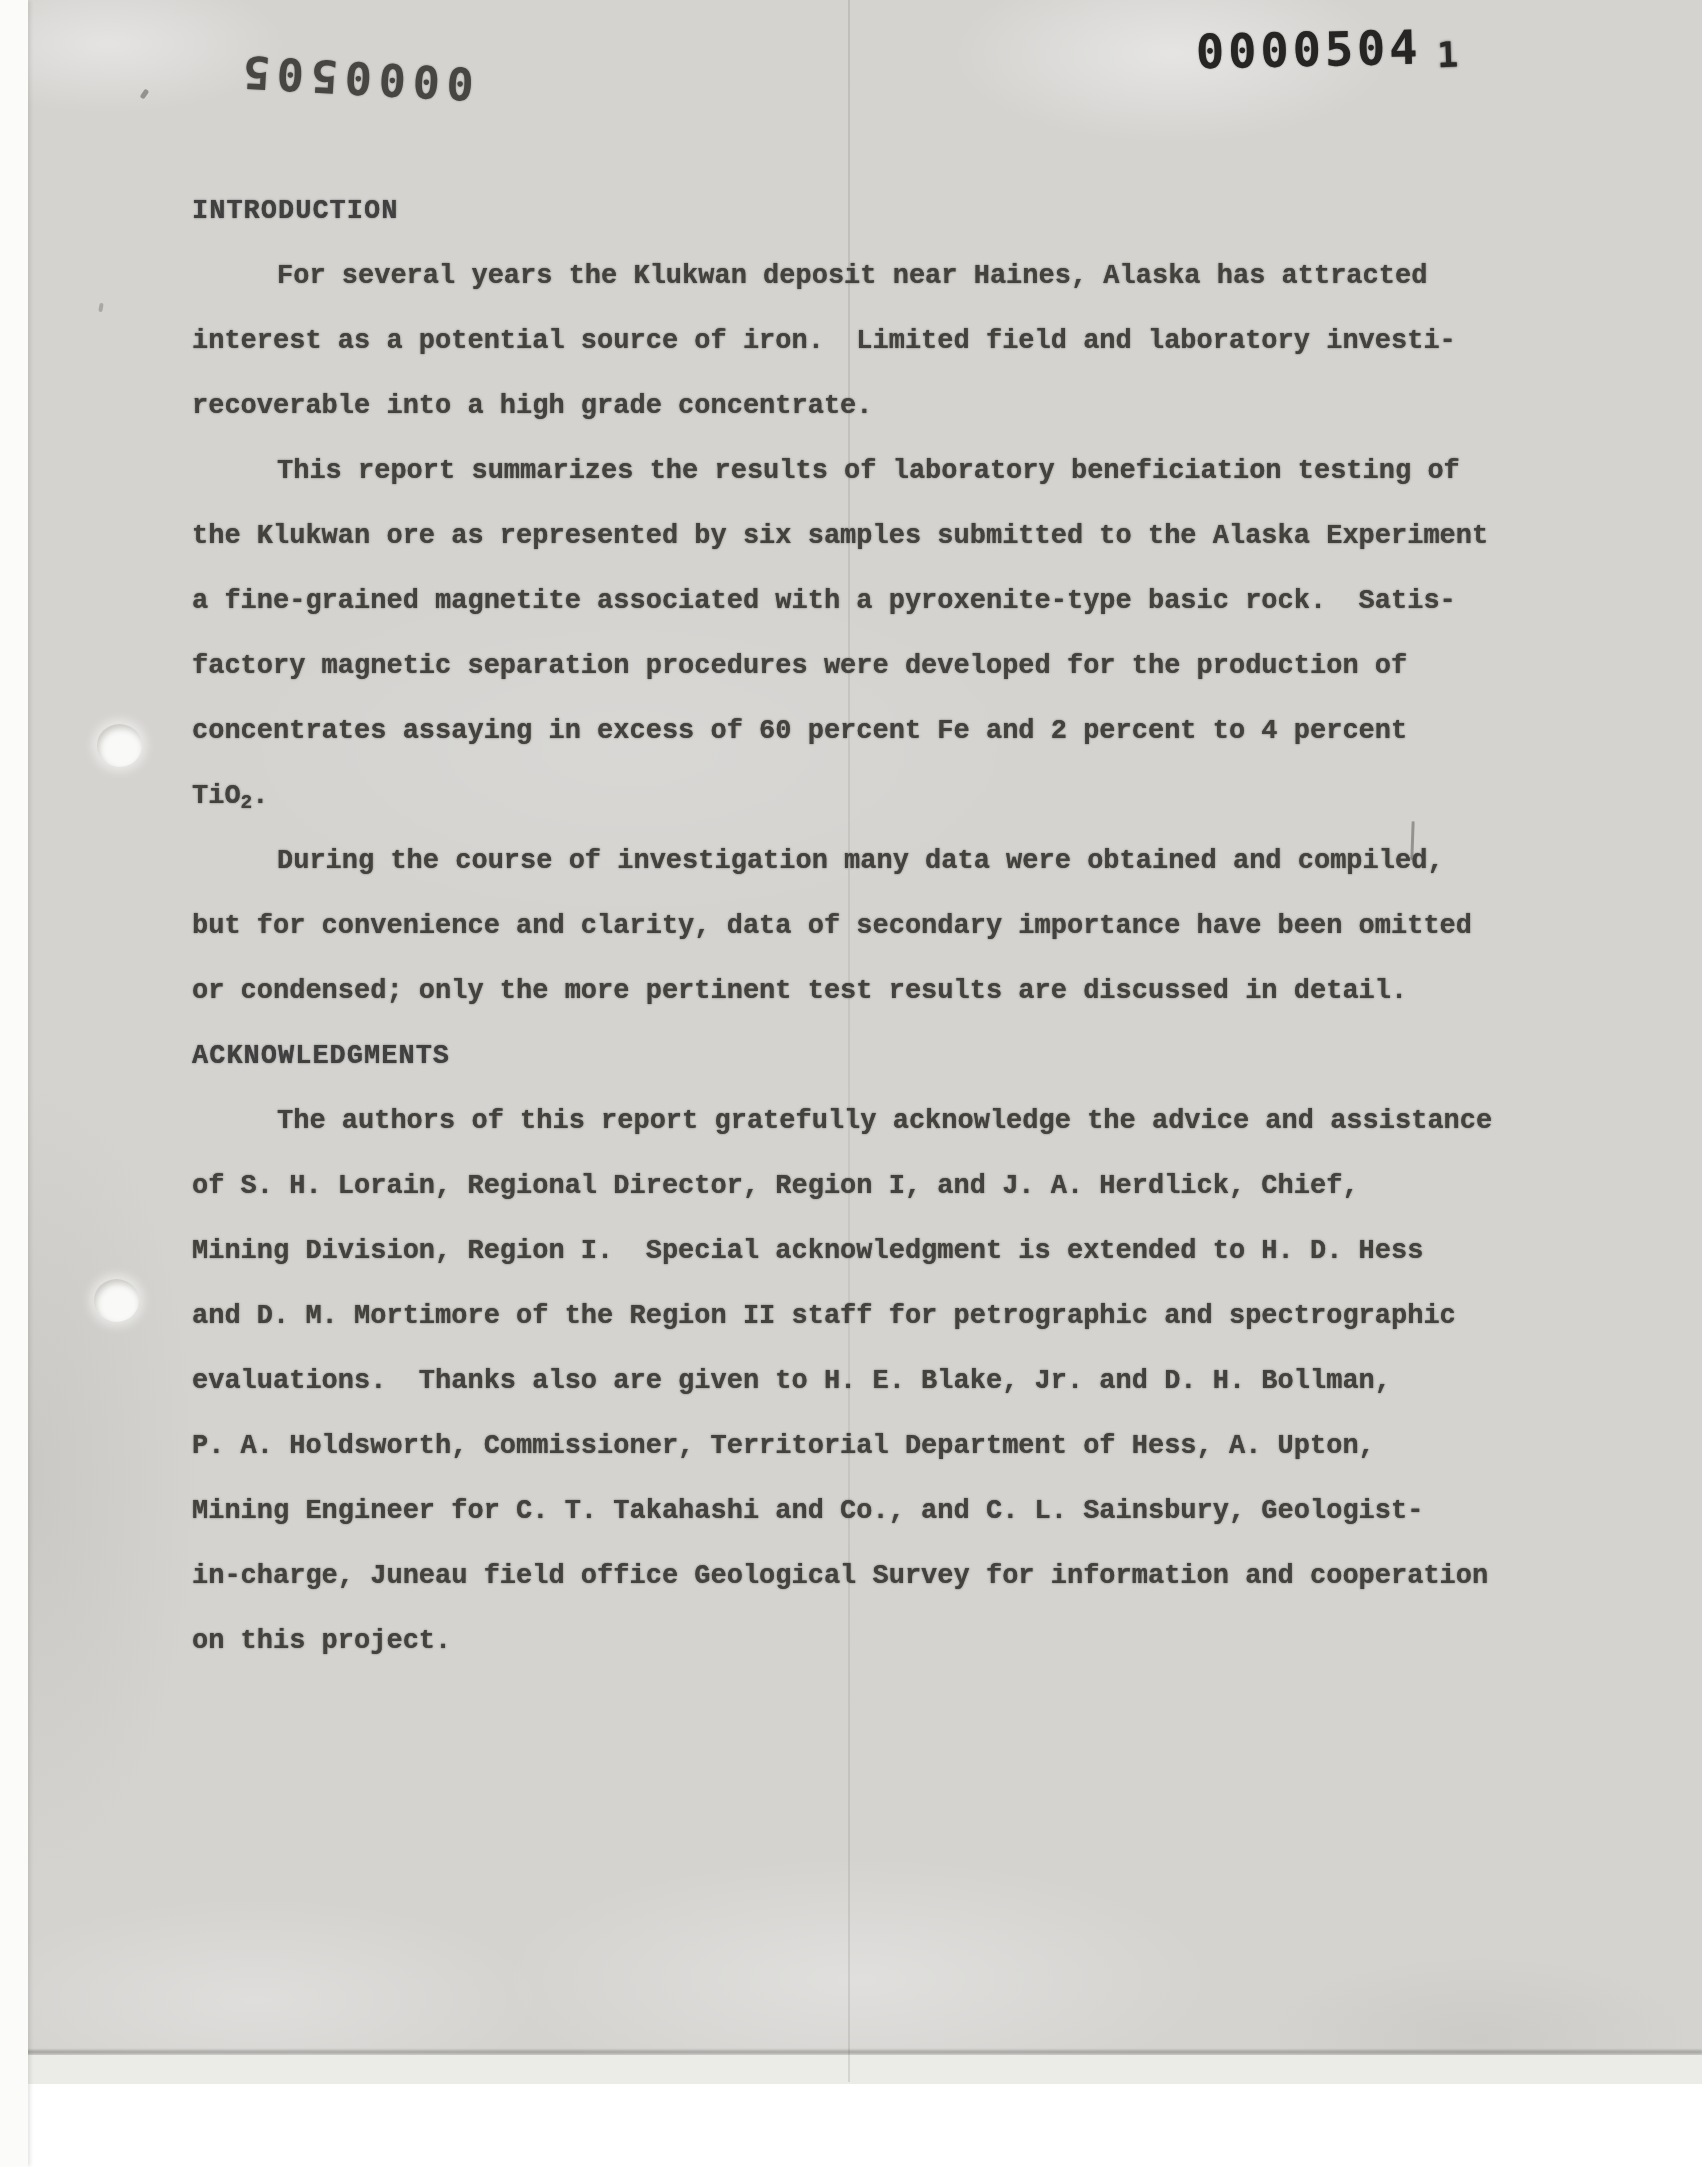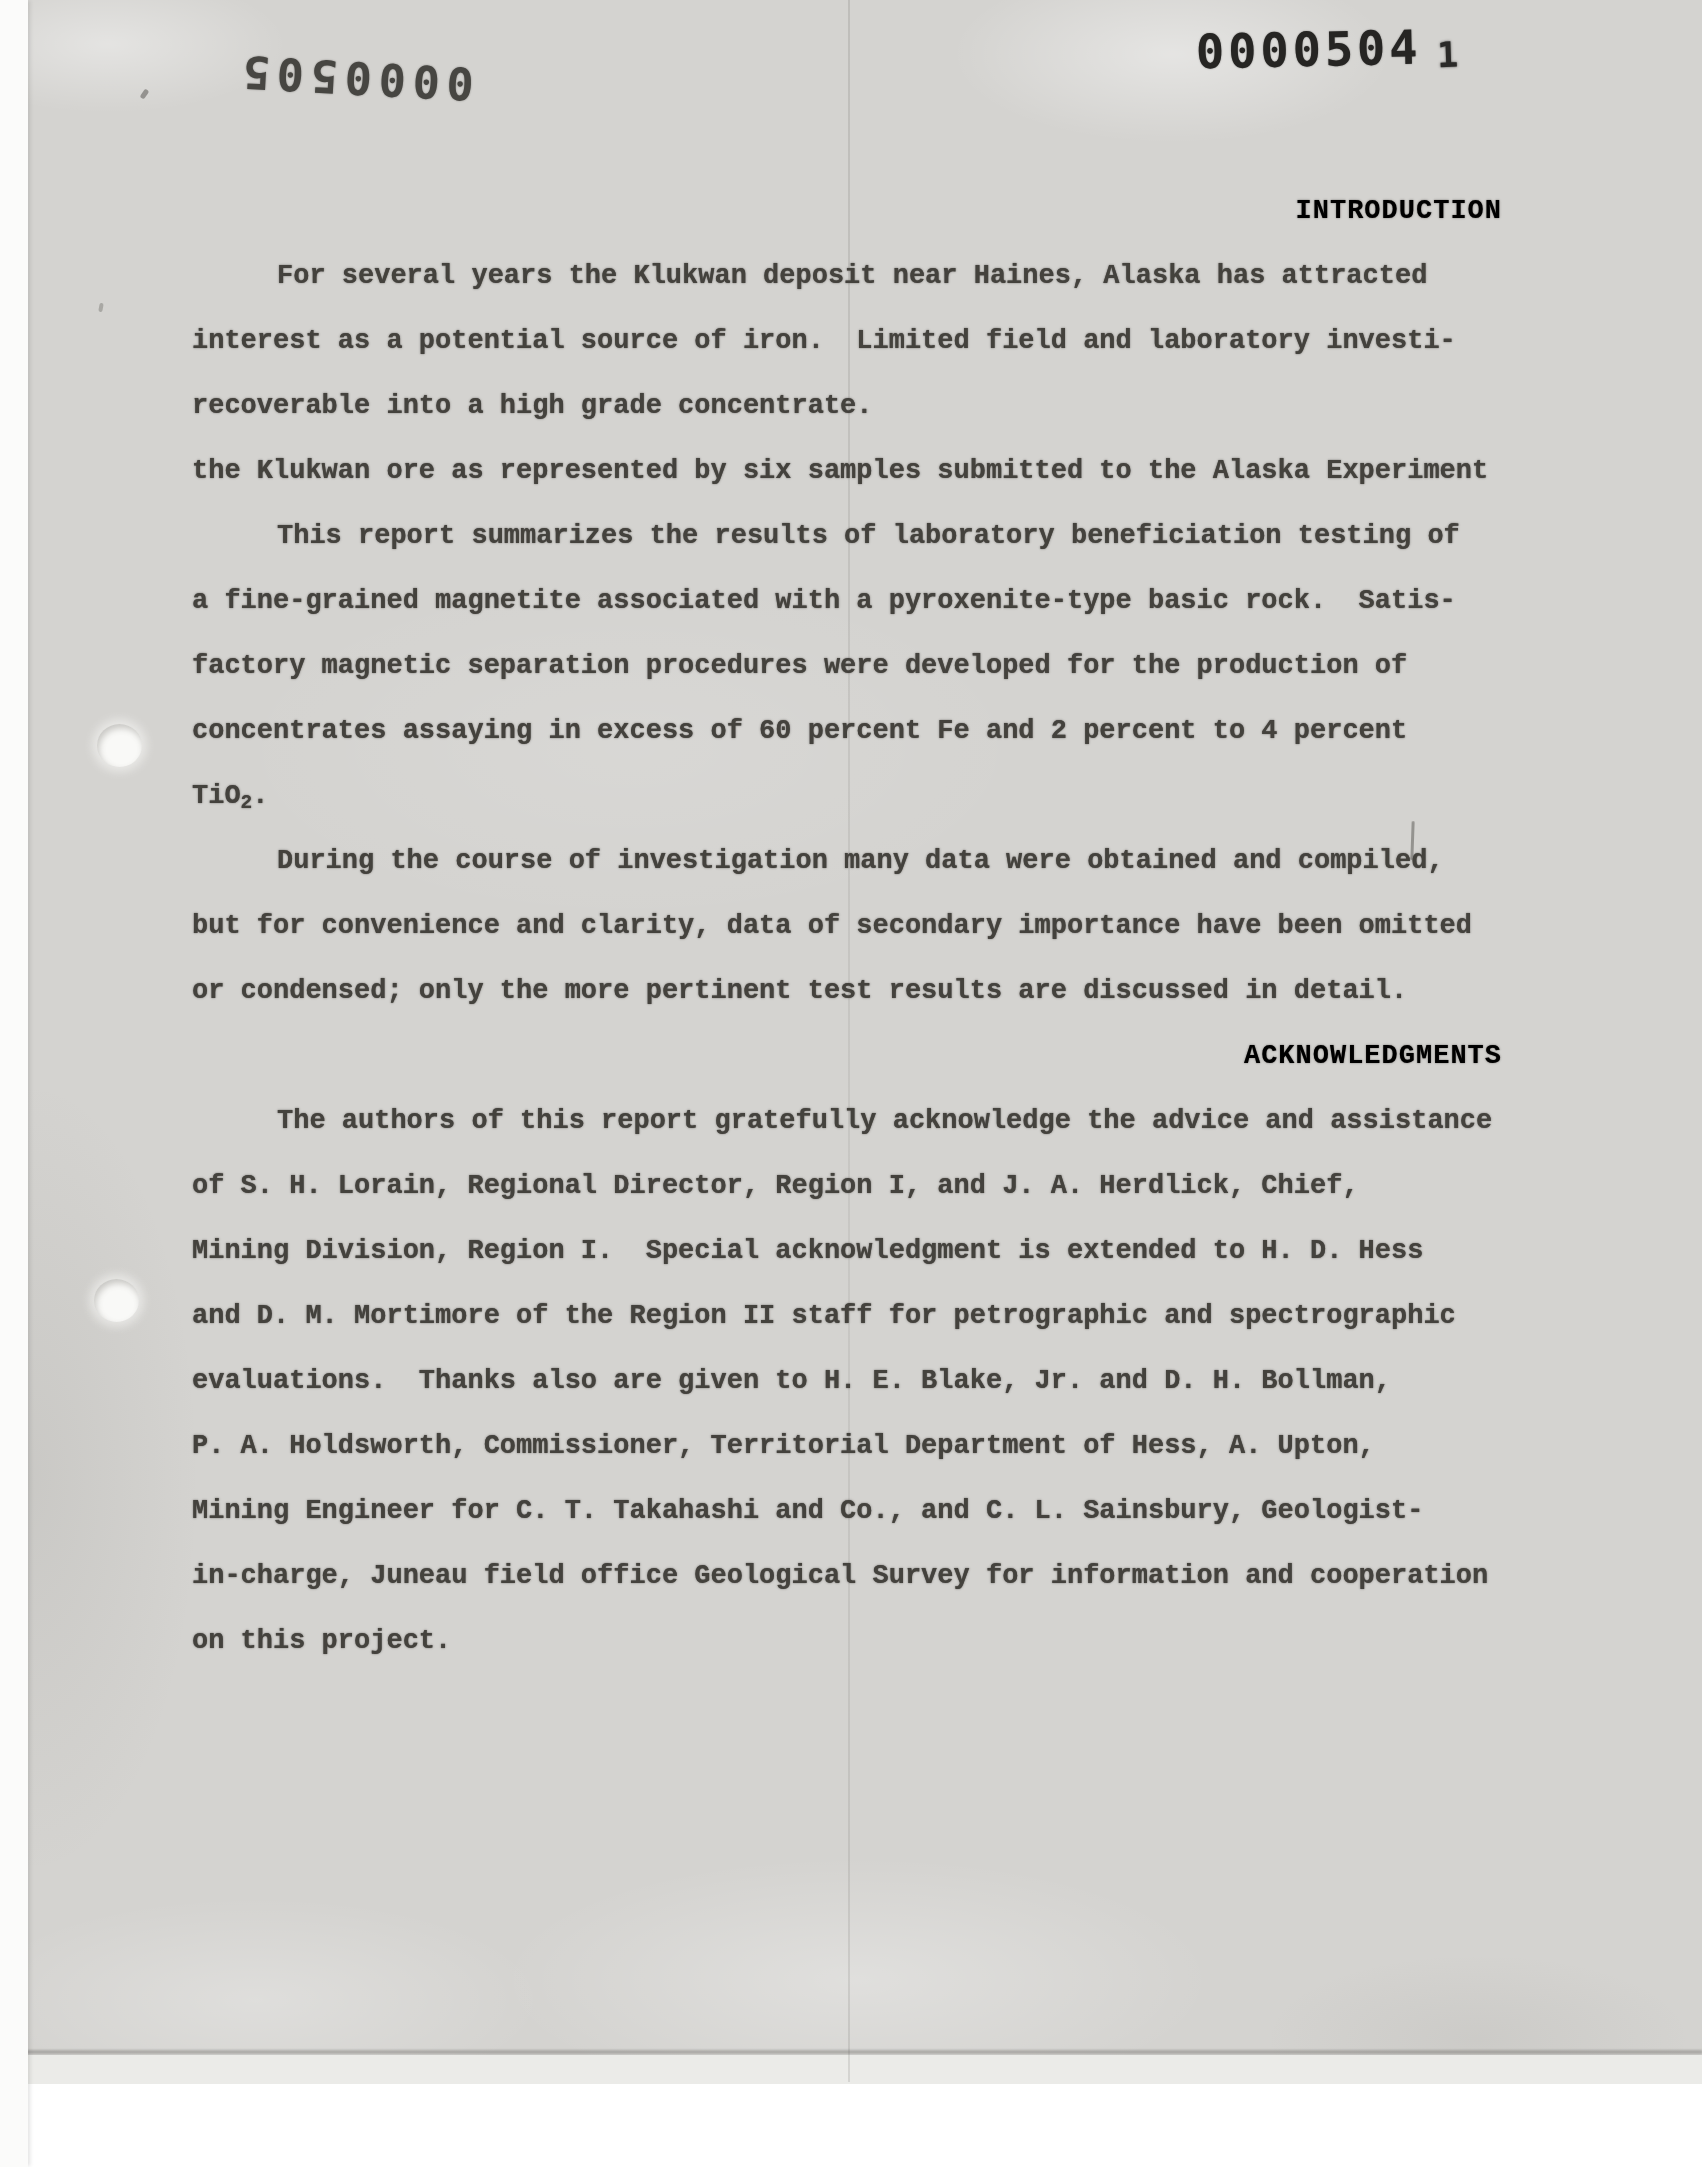--- a/index.html
+++ b/index.html
@@ -115,23 +115,23 @@
     color: #44423d;
     text-shadow: 0 0 1.2px rgba(62,60,56,0.85), 0 0 3px rgba(62,60,56,0.22);
   }
   .line {
     white-space: pre;
     height: 65px;
     line-height: 65px;
   }
   .line.first { padding-left: 85px; }
   .line.title {
-    text-align: right;
+    text-align: left;
     letter-spacing: 1px;
-    color: #000000;
+    color: #404040;
   }
   .sub {
     font-size: 0.72em;
     vertical-align: -0.28em;
   }
   
   .artifact { position: absolute; background: rgba(70,68,64,0.55); }
   .tick-mark {
     left: 1411px; top: 821px;
     width: 3px; height: 39px;
@@ -171,22 +171,22 @@
 
   <div class="stamp stamp-mirrored">0000505</div>
   <div class="stamp stamp-serial">0000504</div>
   <div class="stamp stamp-pagenum">1</div>
 
   <div class="text-block">
       <div class="line title">INTRODUCTION</div>
       <div class="line first">For several years the Klukwan deposit near Haines, Alaska has attracted</div>
       <div class="line">interest as a potential source of iron.  Limited field and laboratory investi-</div>
       <div class="line">recoverable into a high grade concentrate.</div>
+      <div class="line first">This report summarizes the results of laboratory beneficiation testing of</div>
       <div class="line">the Klukwan ore as represented by six samples submitted to the Alaska Experiment</div>
-      <div class="line first">This report summarizes the results of laboratory beneficiation testing of</div>
       <div class="line">a fine-grained magnetite associated with a pyroxenite-type basic rock.  Satis-</div>
       <div class="line">factory magnetic separation procedures were developed for the production of</div>
       <div class="line">concentrates assaying in excess of 60 percent Fe and 2 percent to 4 percent</div>
       <div class="line"><span>TiO</span><span class="sub">2</span><span>.</span></div>
       <div class="line first">During the course of investigation many data were obtained and compiled,</div>
       <div class="line">but for convenience and clarity, data of secondary importance have been omitted</div>
       <div class="line">or condensed; only the more pertinent test results are discussed in detail.</div>
       <div class="line title">ACKNOWLEDGMENTS</div>
       <div class="line first">The authors of this report gratefully acknowledge the advice and assistance</div>
       <div class="line">of S. H. Lorain, Regional Director, Region I, and J. A. Herdlick, Chief,</div>

